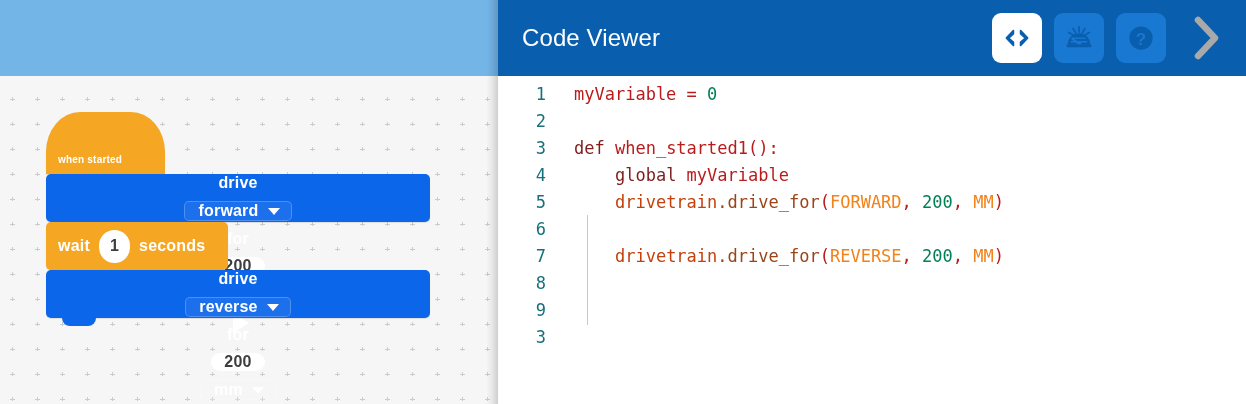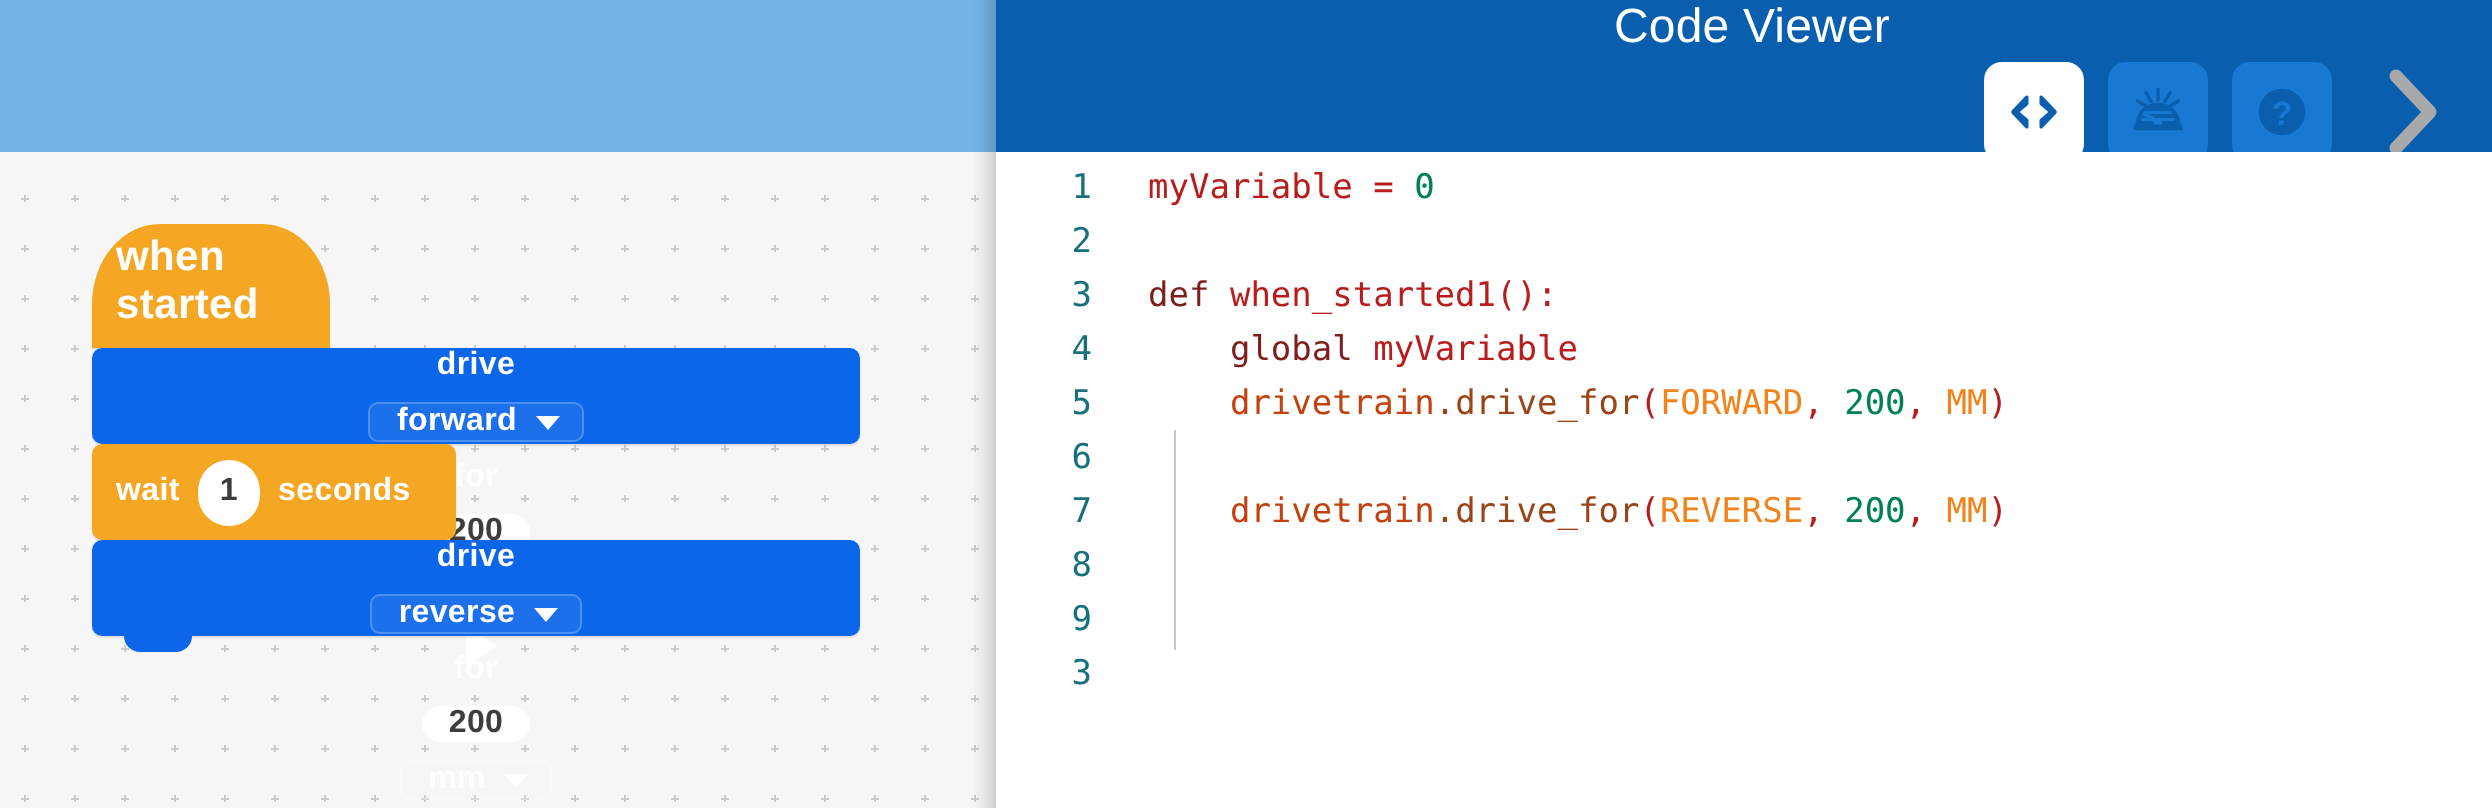--- a/index.html
+++ b/index.html
@@ -76,21 +76,21 @@
     width: 119px;
     height: 62px;
     background: #f5a623;
     border-radius: 34px 34px 0 0 / 40px 40px 0 0;
     padding-left: 12px;
     box-sizing: border-box;
     align-items: flex-end;
     padding-bottom: 9px;
     box-shadow: 0 1px 1px rgba(0,0,0,.10);
   }
-  .hat .lbl { font-size: 21px; }
+  .hat .lbl { font-size: 10px; }
 
   
   .stack {
     box-sizing: border-box;
     border-radius: 5px;
     padding: 0 12px;
     height: 48px;
     gap: 9px;
     box-shadow: 0 1px 1px rgba(0,0,0,.10);
   }
@@ -174,21 +174,20 @@
     background: #ffffff;
   }
   #code-header {
     position: relative;
     height: 76px;
     background: #0a5eae;
     display: flex;
     align-items: center;
     padding: 0 16px 0 24px;
     box-sizing: border-box;
-    flex-direction: column;
   }
   #code-title {
     color: #ffffff;
     font-size: 24px;
     font-weight: normal;
     letter-spacing: .1px;
     flex: 0 0 auto;
   }
   #header-actions {
     margin-left: auto;

